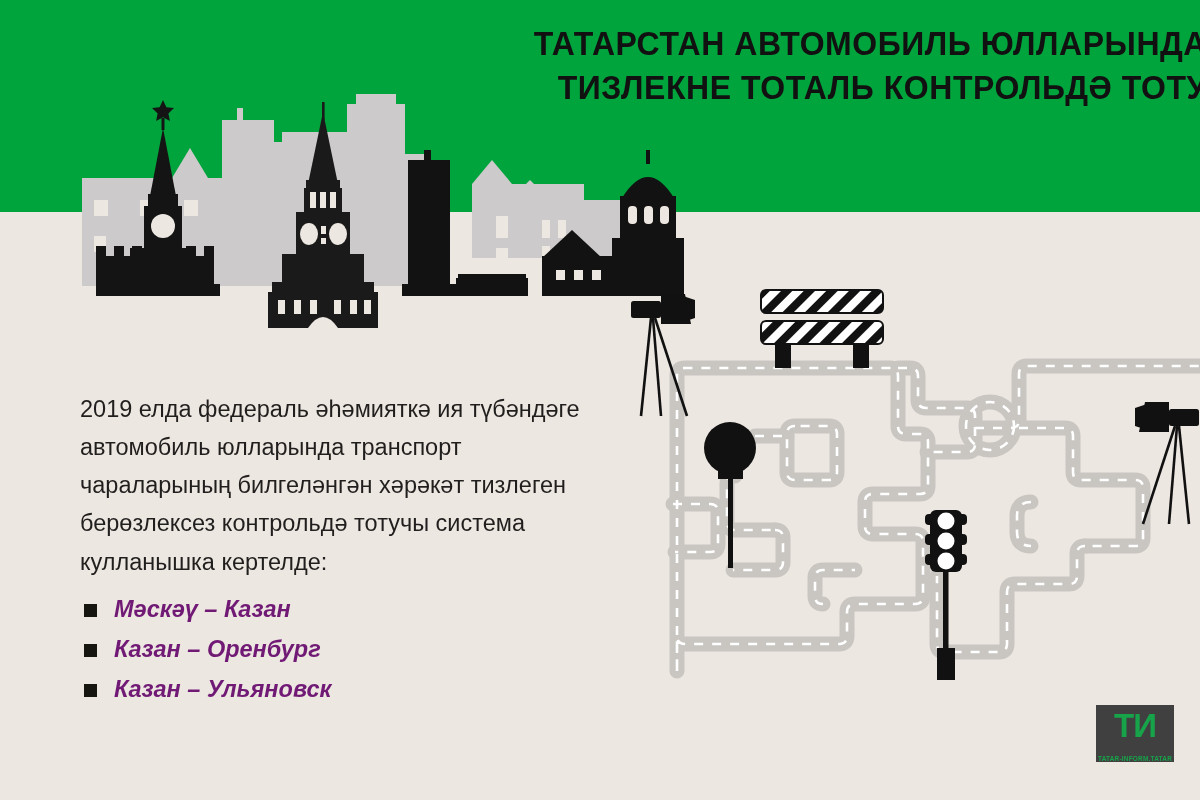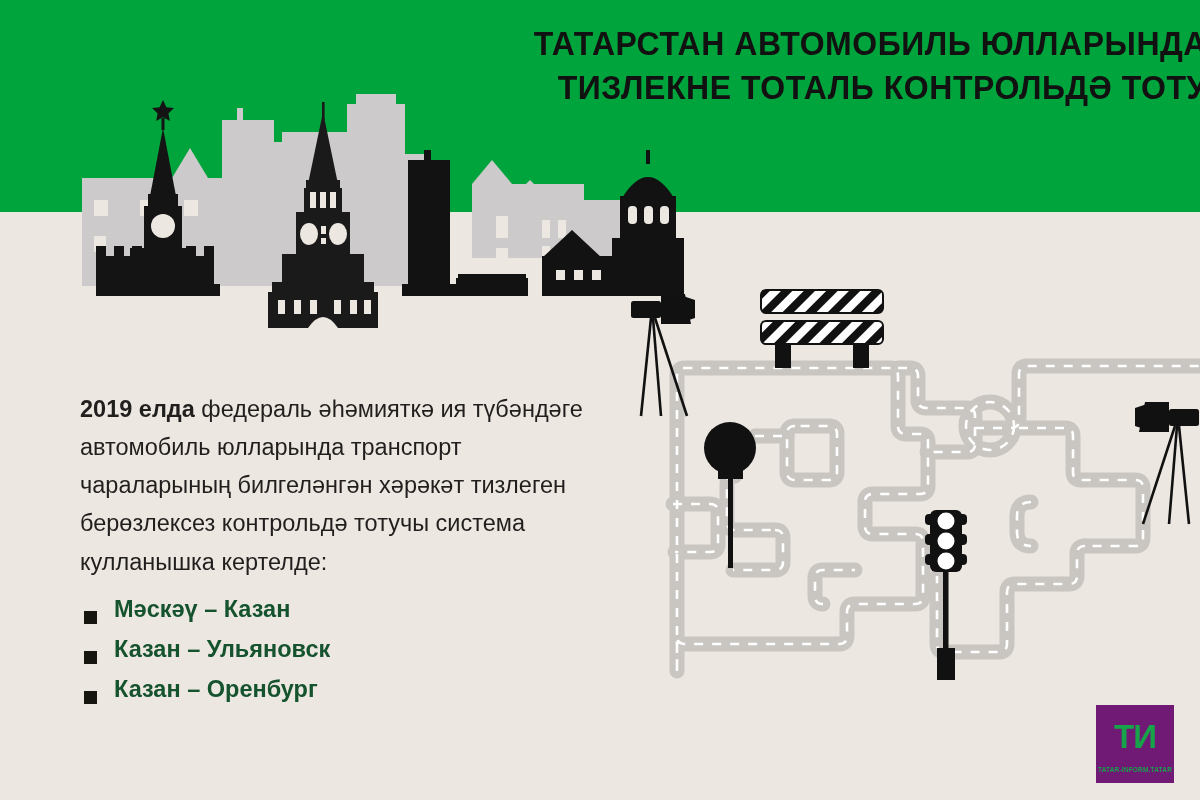--- a/index.html
+++ b/index.html
@@ -69,58 +69,59 @@
   #body-copy {
     position: absolute;
     left: 80px;
     top: 366px;
     width: 530px;
     color: #211F1E;
     font-size: 23.5px;
     line-height: 1.63;
     font-weight: 500;
   }
-  #body-copy .lead { font-weight: 700; margin-top: 28px; }
+  #body-copy .lead { font-weight: 400; margin-top: 28px; }
 
   
   #route-list {
     position: absolute;
     left: 84px;
     top: 596px;
     width: 460px;
     margin: 0;
     padding: 0;
     list-style: none;
   }
   #route-list li {
     display: flex;
-    align-items: flex-end;
+    align-items: center;
     margin-bottom: 13px;
-    color: #14532d;
+    color: #701a75;
     font-size: 23.5px;
     font-weight: 700;
+    font-style: italic;
   }
   #route-list li .sq {
     flex: 0 0 auto;
     width: 13px;
     height: 13px;
     background: #17150F;
     margin-right: 17px;
     position: relative;
     top: 1px;
   }
 
   
   #logo {
     position: absolute;
     left: 1096px;
     top: 705px;
     width: 78px;
-    height: 78px;
-    background: #701a75;
+    height: 57px;
+    background: #404040;
     display: flex;
     flex-direction: column;
     align-items: center;
     justify-content: center;
   }
   #logo .logo-mark {
     color: #16A34A;
     font-size: 33px;
     font-weight: 700;
     line-height: 1;
@@ -386,25 +387,25 @@
 
   <p id="body-copy"><span class="lead">2019 елда</span><span> федераль әһәмияткә ия түбәндәге автомобиль юлларында транспорт чараларының билгеләнгән хәрәкәт тизлеген берөзлексез контрольдә тотучы система кулланышка кертелде:</span></p>
 
   <ul id="route-list">
     <li>
       <span class="sq"></span>
       <span>Мәскәү – Казан</span>
     </li>
     <li>
       <span class="sq"></span>
-      <span>Казан – Ульяновск</span>
+      <span>Казан – Оренбург</span>
     </li>
     <li>
       <span class="sq"></span>
-      <span>Казан – Оренбург</span>
+      <span>Казан – Ульяновск</span>
     </li>
   </ul>
 
   <div id="logo">
     <div class="logo-mark">ТИ</div>
     <div class="logo-url">TATAR-INFORM.TATAR</div>
   </div>
 
 </div>
 

